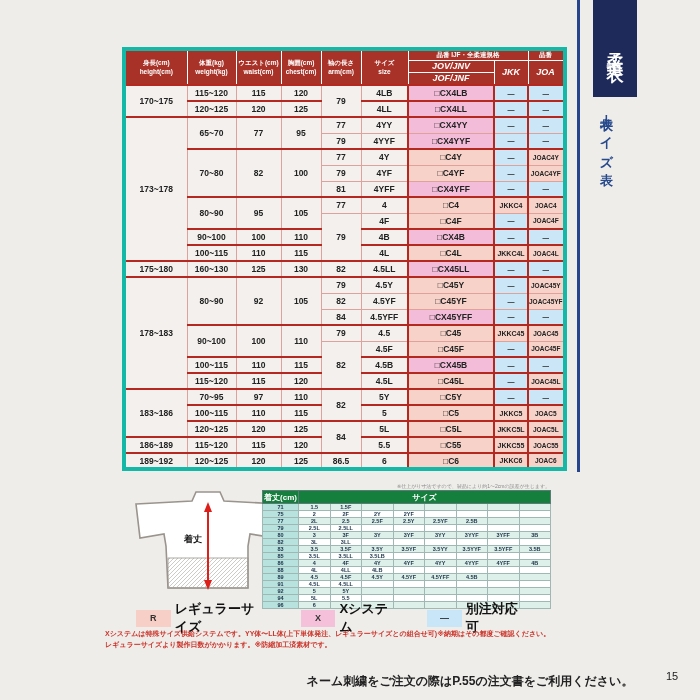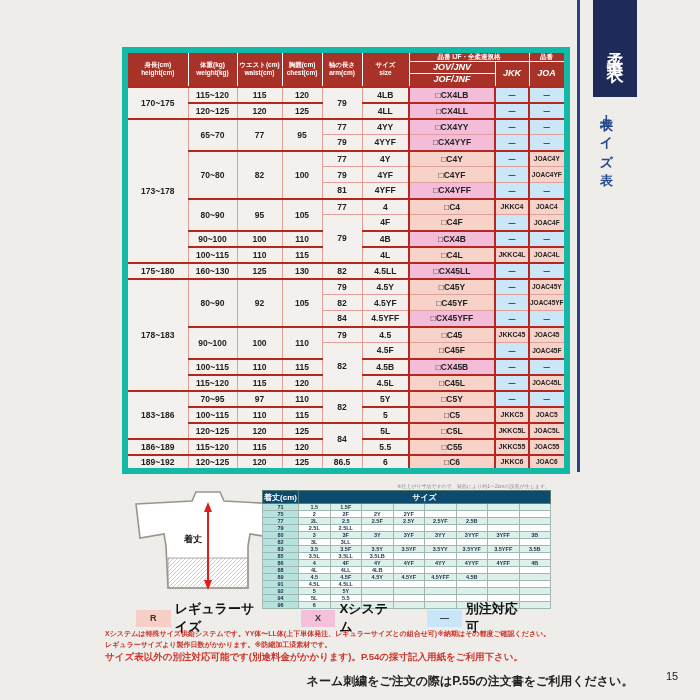--- a/index.html
+++ b/index.html
@@ -2,21 +2,21 @@
 <html><head>
 <meta charset="utf-8">
 <style>
   * { margin:0; padding:0; box-sizing:border-box; }
   html,body { width:700px; height:700px; }
   body { font-family:"Liberation Sans","DejaVu Sans",sans-serif; background:#efedea; position:relative; overflow:hidden; }
   .page { position:absolute; inset:0; background:#efedea; }
 
   
   .main-table { position:absolute; left:122px; top:47px; border-collapse:collapse; table-layout:fixed;
-                border:6px solid #14b8a6; }
+                border:4px solid #14b8a6; }
   .main-table th { background:#a93228; color:#fff; border:1px solid #fff; font-weight:bold;
                    font-size:7.5px; line-height:1.25; white-space:pre-line; text-align:center; vertical-align:middle; }
   .main-table thead tr.ha th { font-size:6.5px; height:11px; }
   .main-table thead tr.hb th, .main-table thead tr.hc th { height:12px; font-style:italic; font-size:9px; }
   .main-table thead th.plain { font-style:normal; }
   .main-table td { border:1px solid #dfa19a; background:#f3f0ed; text-align:center; vertical-align:middle;
                    font-size:8.5px; font-weight:bold; color:#222; height:16px; overflow:hidden; }
   .main-table td.c-jkk { font-size:7px; }
   .main-table td.c-joa { font-size:6.5px; }
   .main-table td.vl { border-left:2px solid #b5281f; }
@@ -36,21 +36,21 @@
               font-size:13px; font-weight:bold; letter-spacing:3px; }
 
   
   .jacket { position:absolute; left:126px; top:486px; }
 
   
   .tiny-note { position:absolute; left:262px; top:483px; width:288px; text-align:right;
                font-size:5px; color:#888; }
   .len-table { position:absolute; left:262px; top:490px; border-collapse:collapse; table-layout:fixed;
                border:1px solid #5c7a76; }
-  .len-table th.head { background:#0c4a6e; color:#fff; font-size:8px; font-weight:bold;
+  .len-table th.head { background:#15803d; color:#fff; font-size:8px; font-weight:bold;
                        border:1px solid #5c7a76; height:13px; }
   .len-table td, .len-table th.len { border:1px solid #9fb8b4; height:6px; font-size:5.5px;
                        font-weight:bold; text-align:center; color:#1c3047; line-height:6px; overflow:hidden; }
   .len-table th.len { background:#b7e2dd; }
   .len-table tr.alt td { background:#def0ea; }
   .len-table tr:not(.alt) td { background:#ffffff; }
 
   
   .legend { position:absolute; left:136px; top:600px; width:420px; display:flex; align-items:center; }
   .leg-box { width:40px; height:17px; display:flex; align-items:center; justify-content:center;
@@ -555,19 +555,18 @@
       </div>
       <div class="leg-item">
         <div class="leg-box bg-b">—</div>
         <span class="leg-label">別注対応可</span>
       </div>
     </div>
 
   <div class="notes" id="notes">
       <div class="n1">Xシステムは特殊サイズ供給システムです。YY体〜LL体(上下単体発注、レギュラーサイズとの組合せ可)※納期はその都度ご確認ください。</div>
       <div class="n1">レギュラーサイズより製作日数がかかります。※防縮加工済素材です。</div>
-      <div class="n3">サイズ表以外の別注対応可能です(別途料金がかかります)。P.54の採寸記入用紙をご利用下さい。</div>
     </div>
 
   <div class="footer-note">ネーム刺繍をご注文の際はP.55の注文書をご利用ください。</div>
   <div class="page-num">15</div>
 
 </div>
 
 </body></html>

